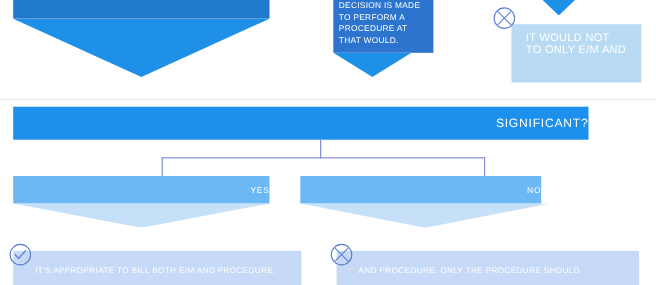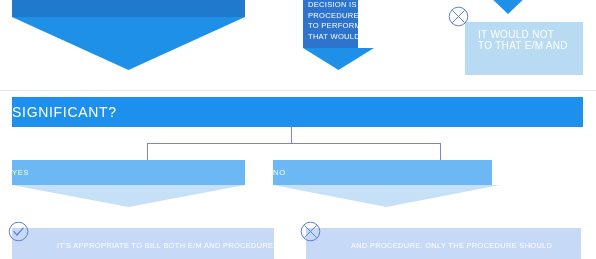--- a/index.html
+++ b/index.html
@@ -27,21 +27,21 @@
     background: #2179cd;
   }
   #funnel-left-tail {
     left: 12px; top: 17px; width: 233px; height: 53px;
     background: #1f90e8;
     clip-path: polygon(0 0, 100% 0, 50% 100%);
   }
 
   
   #callout-center-body {
-    left: 303px; top: 0px; width: 55px; height: 48px;
+    left: 303px; top: 0px; width: 91px; height: 48px;
     background: #2d74cf;
     padding: 0 5px;
     color: #ffffff;
     font-size: 7.6px;
     line-height: 10.6px;
     letter-spacing: .25px;
   }
   #callout-center-body .ln { display: block; white-space: nowrap; }
   #callout-center-tail {
     left: 303px; top: 48px; width: 71px; height: 22px;
@@ -72,40 +72,40 @@
   .ring-icon svg { display: block; }
 
   
   #hrule {
     left: 0px; top: 90px; width: 596px; height: 1px;
     background: #dfe7ef;
   }
 
   
   #bar-significant {
-    left: 12px; top: 97px; width: 571px; height: 30px;
+    left: 12px; top: 97px; width: 523px; height: 30px;
     background: #1d90ee;
-    display: flex; align-items: center; justify-content: flex-start;
-    color: #ffffff;
-    font-size: 14px;
+    display: flex; align-items: center; justify-content: flex-end;
+    color: #ffffff;
+    font-size: 11px;
     letter-spacing: .7px;
   }
 
   
   .conn { background: #7b83d6; position: absolute; }
   #conn-stem   { left: 291px; top: 127px; width: 1px;  height: 17px; }
   #conn-cross  { left: 147px; top: 143px; width: 294px; height: 1px; }
   #conn-left   { left: 147px; top: 143px; width: 1px;  height: 17px; }
   #conn-right  { left: 440px; top: 143px; width: 1px;  height: 17px; }
 
   
   .opt-head {
     height: 25px;
     background: #6cb8f5;
-    display: flex; align-items: center; justify-content: flex-start;
+    display: flex; align-items: center; justify-content: flex-end;
     color: #ffffff;
     font-size: 7.6px;
     letter-spacing: .7px;
   }
   .opt-tail {
     height: 22px;
     background: #c6e0f8;
     clip-path: polygon(0 0, 100% 0, 50% 100%);
   }
   #opt-yes-head { left: 12px;  top: 160px; width: 233px; }
@@ -117,44 +117,44 @@
   .result-note {
     background: #c6daf8;
     color: #ffffff;
     font-size: 7.4px;
     line-height: 11px;
     letter-spacing: .35px;
     padding: 12px 0 0 20px;
   }
   #note-result-yes { left: 12px;  top: 228px; width: 262px; height: 40px; }
   #note-result-no  { left: 306px; top: 228px; width: 275px; height: 40px; }
-  .result-note .ln { display: block; white-space: nowrap; margin-left: 25px; }
+  .result-note .ln { display: block; white-space: nowrap; }
   .result-note .u { text-decoration: underline; }
 </style>
 </head>
 <body>
 
 <div id="canvas">
 
   <div class="abs" id="funnel-left-head"></div>
   <div class="abs" id="funnel-left-tail"></div>
 
   <div class="abs" id="callout-center-body">
     <span class="ln">DECISION IS MADE</span>
+    <span class="ln">TO PERFORM A</span>
     <span class="ln">PROCEDURE AT</span>
-    <span class="ln">TO PERFORM A</span>
     <span class="ln">THAT WOULD.</span>
   </div>
   <div class="abs" id="callout-center-tail"></div>
 
   <div class="abs" id="arrow-right-small"></div>
 
   <div class="abs" id="note-right">
     <span class="ln">IT WOULD NOT</span>
-    <span class="ln">TO THAT E/M AND</span>
+    <span class="ln">TO ONLY E/M AND</span>
   </div>
   <span class="ring-icon" style="left:448px;top:6px;">
     <svg width="21" height="21" viewBox="0 0 21 21">
       <circle cx="10.5" cy="10.5" r="9.3" fill="none" stroke="#5b7fd0" stroke-width="1"></circle>
       <line x1="4.4" y1="4.4" x2="16.6" y2="16.6" stroke="#5b7fd0" stroke-width="1"></line>
       <line x1="16.6" y1="4.4" x2="4.4" y2="16.6" stroke="#5b7fd0" stroke-width="1"></line>
     </svg>
   </span>
 
   <div class="abs" id="hrule"></div>

